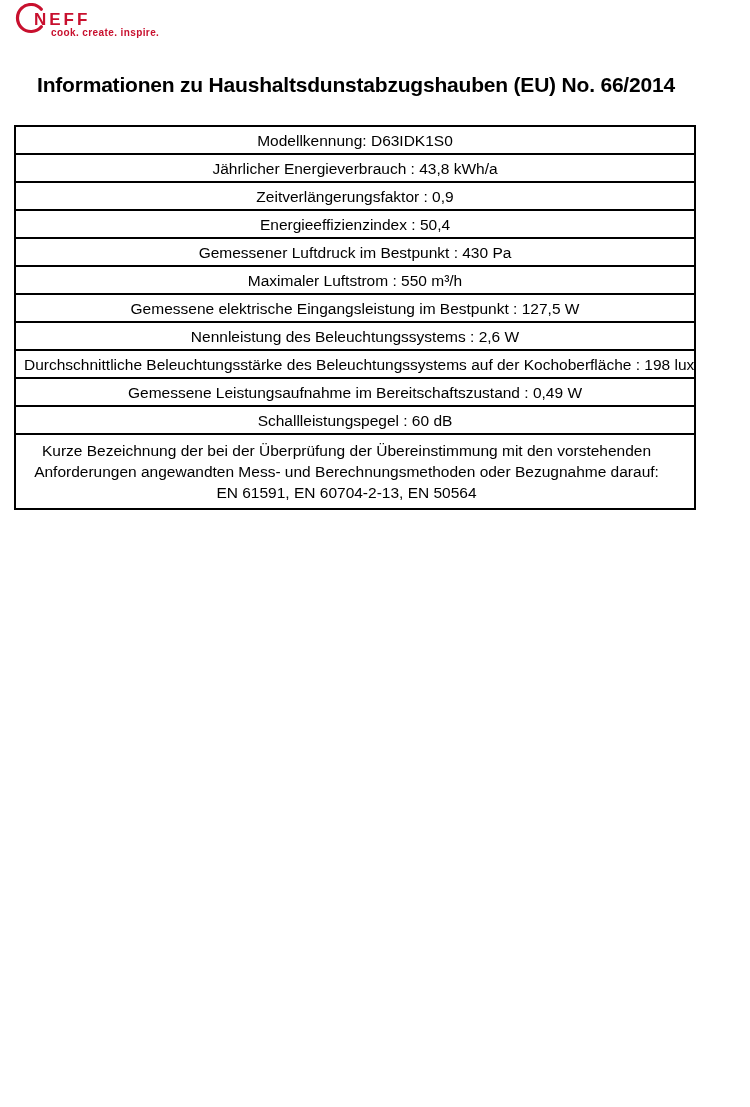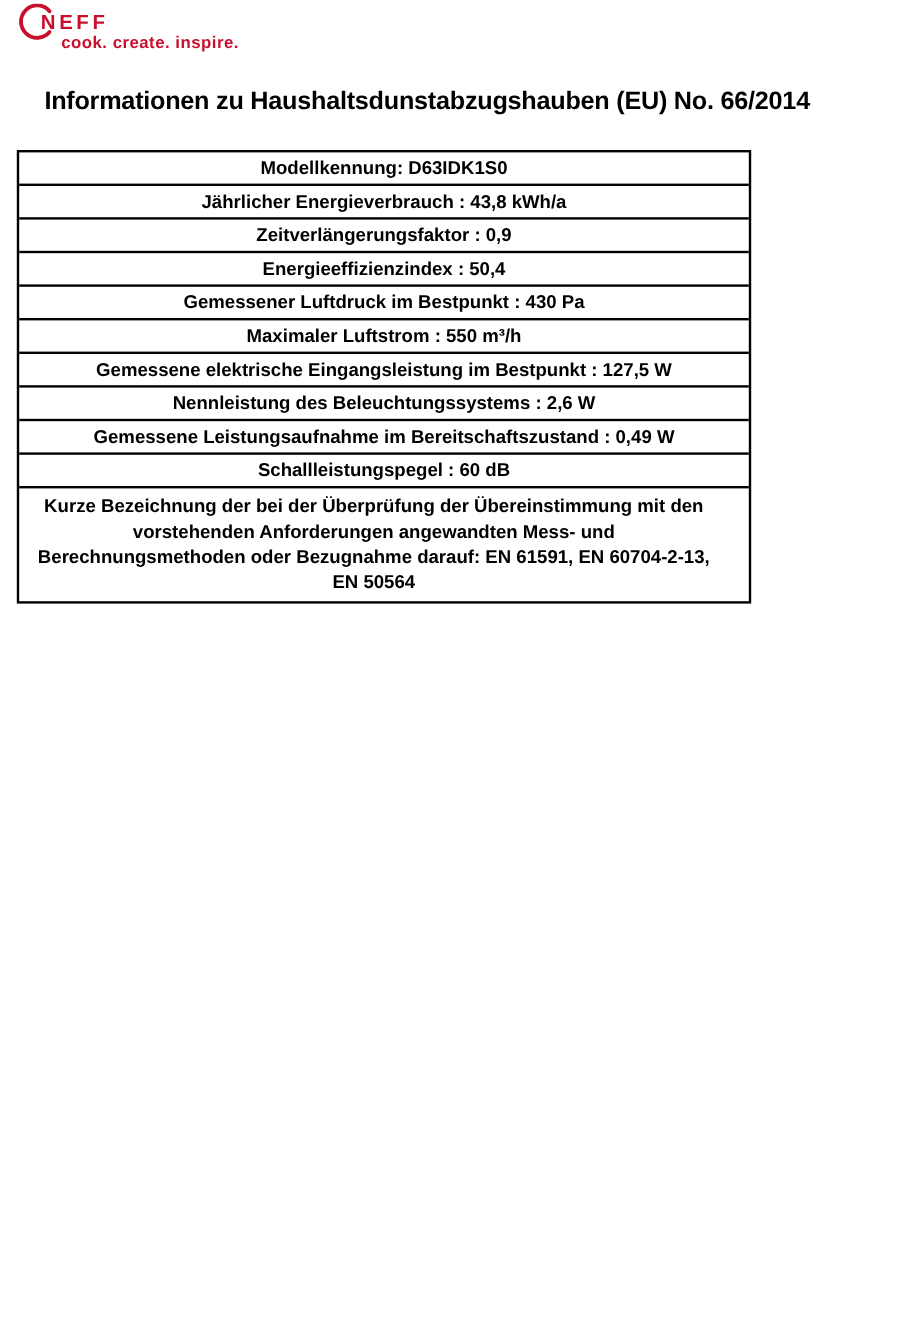--- a/index.html
+++ b/index.html
@@ -30,21 +30,21 @@
   .logo .brand-text {
     font-family: "Liberation Sans", sans-serif;
     font-weight: bold;
     font-size: 17px;
     letter-spacing: 3px;
   }
   .logo .tagline {
     position: absolute;
     left: 36px;
     top: 24px;
-    font-size: 14px;
+    font-size: 10px;
     font-weight: bold;
     letter-spacing: 0.4px;
     white-space: nowrap;
   }
 
   
   .page-title {
     position: absolute;
     left: 21px;
     top: 57px;
@@ -52,25 +52,24 @@
     font-weight: bold;
     letter-spacing: -0.2px;
     white-space: nowrap;
   }
 
   
   .info-table {
     position: absolute;
     left: 14px;
     top: 125px;
-    width: 612px;
+    width: 682px;
     border: 2px solid #000000;
     box-sizing: border-box;
     background: #ffffff;
-    font-weight: bold;
   }
   .trow {
     padding: 4px 8px 3px 8px;
     font-size: 15.5px;
     line-height: 19px;
     white-space: nowrap;
     overflow: hidden;
   }
   .trow + .trow {
     border-top: 2px solid #000000;
@@ -109,19 +108,20 @@
 
   <div class="info-table">
     <div class="trow">Modellkennung: D63IDK1S0</div>
     <div class="trow">Jährlicher Energieverbrauch : 43,8 kWh/a</div>
     <div class="trow">Zeitverlängerungsfaktor : 0,9</div>
     <div class="trow">Energieeffizienzindex : 50,4</div>
     <div class="trow">Gemessener Luftdruck im Bestpunkt : 430 Pa</div>
     <div class="trow">Maximaler Luftstrom : 550 m³/h</div>
     <div class="trow">Gemessene elektrische Eingangsleistung im Bestpunkt : 127,5 W</div>
     <div class="trow">Nennleistung des Beleuchtungssystems : 2,6 W</div>
+    <div class="trow">Durchschnittliche Beleuchtungsstärke des Beleuchtungssystems auf der Kochoberfläche : 198 lux</div>
     <div class="trow">Gemessene Leistungsaufnahme im Bereitschaftszustand : 0,49 W</div>
     <div class="trow">Schallleistungspegel : 60 dB</div>
     <div class="trow multiline">Kurze Bezeichnung der bei der Überprüfung der Übereinstimmung mit den vorstehenden Anforderungen angewandten Mess- und Berechnungsmethoden oder Bezugnahme darauf: EN 61591, EN 60704-2-13, EN 50564</div>
   </div>
 
 
 </div>
 
 </body></html>

